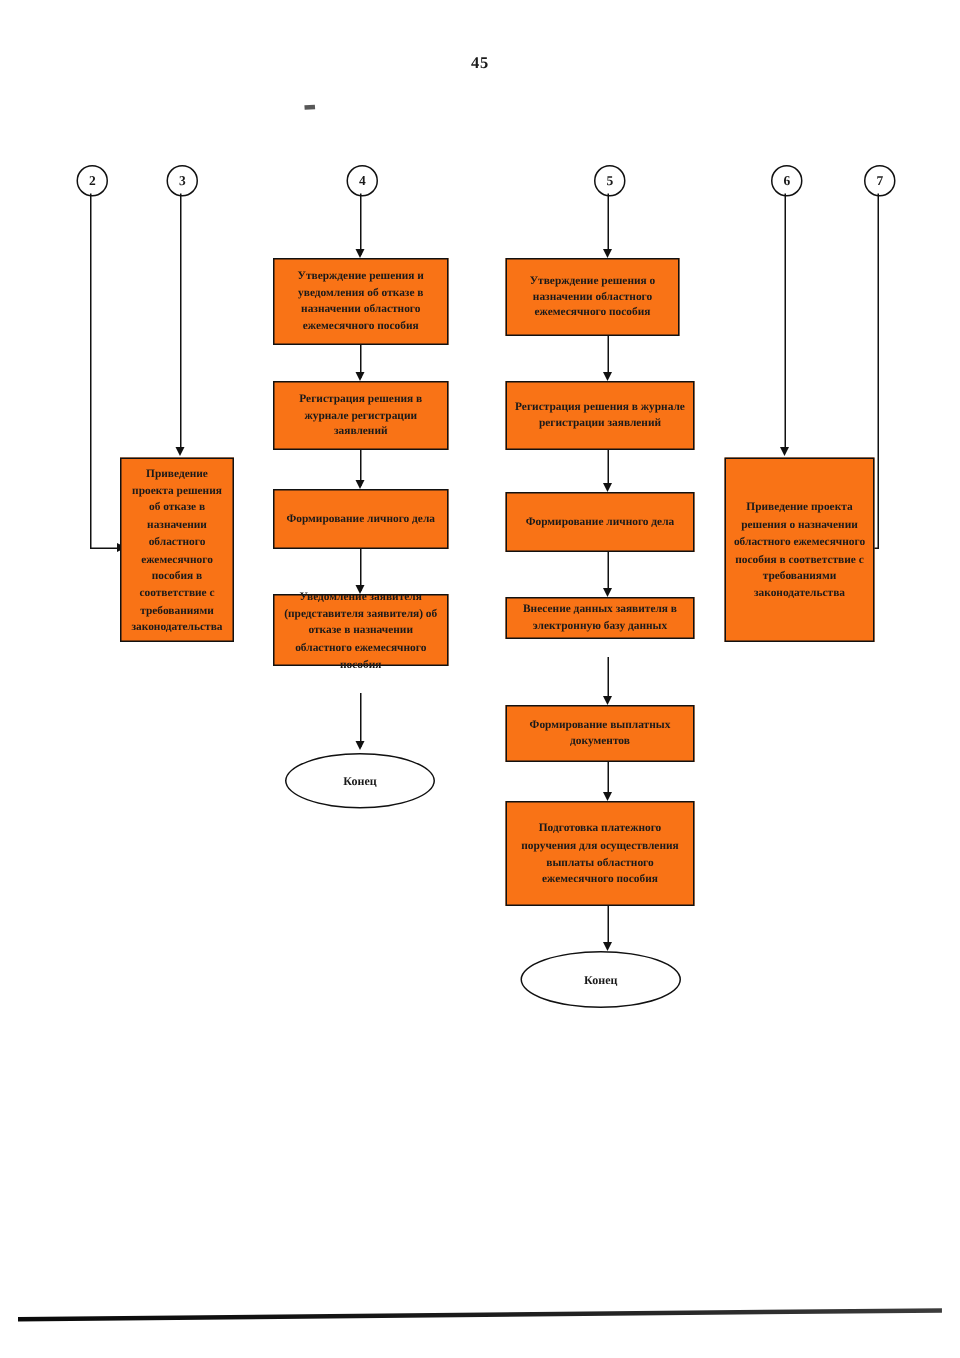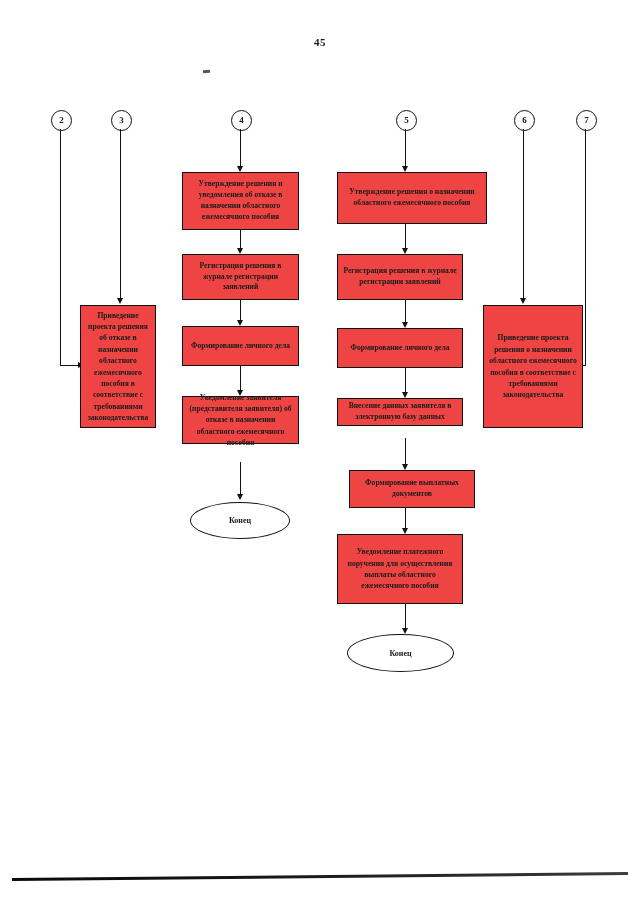--- a/index.html
+++ b/index.html
@@ -34,21 +34,21 @@
   
   .conn{
     position:absolute;width:19px;height:19px;border:1.2px solid #111;
     border-radius:50%;background:#fff;
     display:flex;align-items:center;justify-content:center;
     font-size:9px;font-weight:bold;line-height:1;
   }
 
   
   .box{
-    position:absolute;border:1.1px solid #111;background:#ef4444;
+    position:absolute;border:1.1px solid #111;background:#f97316;
     box-sizing:border-box;
     display:flex;align-items:center;justify-content:center;
     text-align:center;
     font-size:7.6px;font-weight:bold;line-height:1.42;
     padding:4px 5px;
   }
   .box.tall{line-height:1.5;}
 
   
   .ellipse{
@@ -147,21 +147,21 @@
   <div class="vline" style="left:240px;top:462px;height:36px;"></div>
   <div class="arrow-down" style="left:237px;top:494px;"></div>
 
   <div class="ellipse" style="left:190px;top:502px;width:100px;height:37px;">
     <span>Конец</span>
   </div>
 
   <div class="vline" style="left:405px;top:129px;height:41px;"></div>
   <div class="arrow-down" style="left:402px;top:166px;"></div>
 
-  <div class="box" style="left:337px;top:172px;width:150px;height:52px;">
+  <div class="box" style="left:337px;top:172px;width:116px;height:52px;">
     <span>Утверждение решения о назначении областного ежемесячного пособия</span>
   </div>
 
   <div class="vline" style="left:405px;top:224px;height:28px;"></div>
   <div class="arrow-down" style="left:402px;top:248px;"></div>
 
   <div class="box" style="left:337px;top:254px;width:126px;height:46px;">
     <span>Регистрация решения в журнале регистрации заявлений</span>
   </div>
 
@@ -175,29 +175,29 @@
   <div class="vline" style="left:405px;top:368px;height:28px;"></div>
   <div class="arrow-down" style="left:402px;top:392px;"></div>
 
   <div class="box" style="left:337px;top:398px;width:126px;height:28px;">
     <span>Внесение данных заявителя в электронную базу данных</span>
   </div>
 
   <div class="vline" style="left:405px;top:438px;height:30px;"></div>
   <div class="arrow-down" style="left:402px;top:464px;"></div>
 
-  <div class="box" style="left:337px;top:470px;width:126px;height:38px;margin-left:12px;">
+  <div class="box" style="left:337px;top:470px;width:126px;height:38px;">
     <span>Формирование выплатных документов</span>
   </div>
 
   <div class="vline" style="left:405px;top:508px;height:24px;"></div>
   <div class="arrow-down" style="left:402px;top:528px;"></div>
 
   <div class="box tall" style="left:337px;top:534px;width:126px;height:70px;">
-    <span>Уведомление платежного поручения для осуществления выплаты областного ежемесячного пособия</span>
+    <span>Подготовка платежного поручения для осуществления выплаты областного ежемесячного пособия</span>
   </div>
 
   <div class="vline" style="left:405px;top:604px;height:28px;"></div>
   <div class="arrow-down" style="left:402px;top:628px;"></div>
 
   <div class="ellipse" style="left:347px;top:634px;width:107px;height:38px;">
     <span>Конец</span>
   </div>
 
   <div class="vline" style="left:523px;top:129px;height:172px;"></div>

